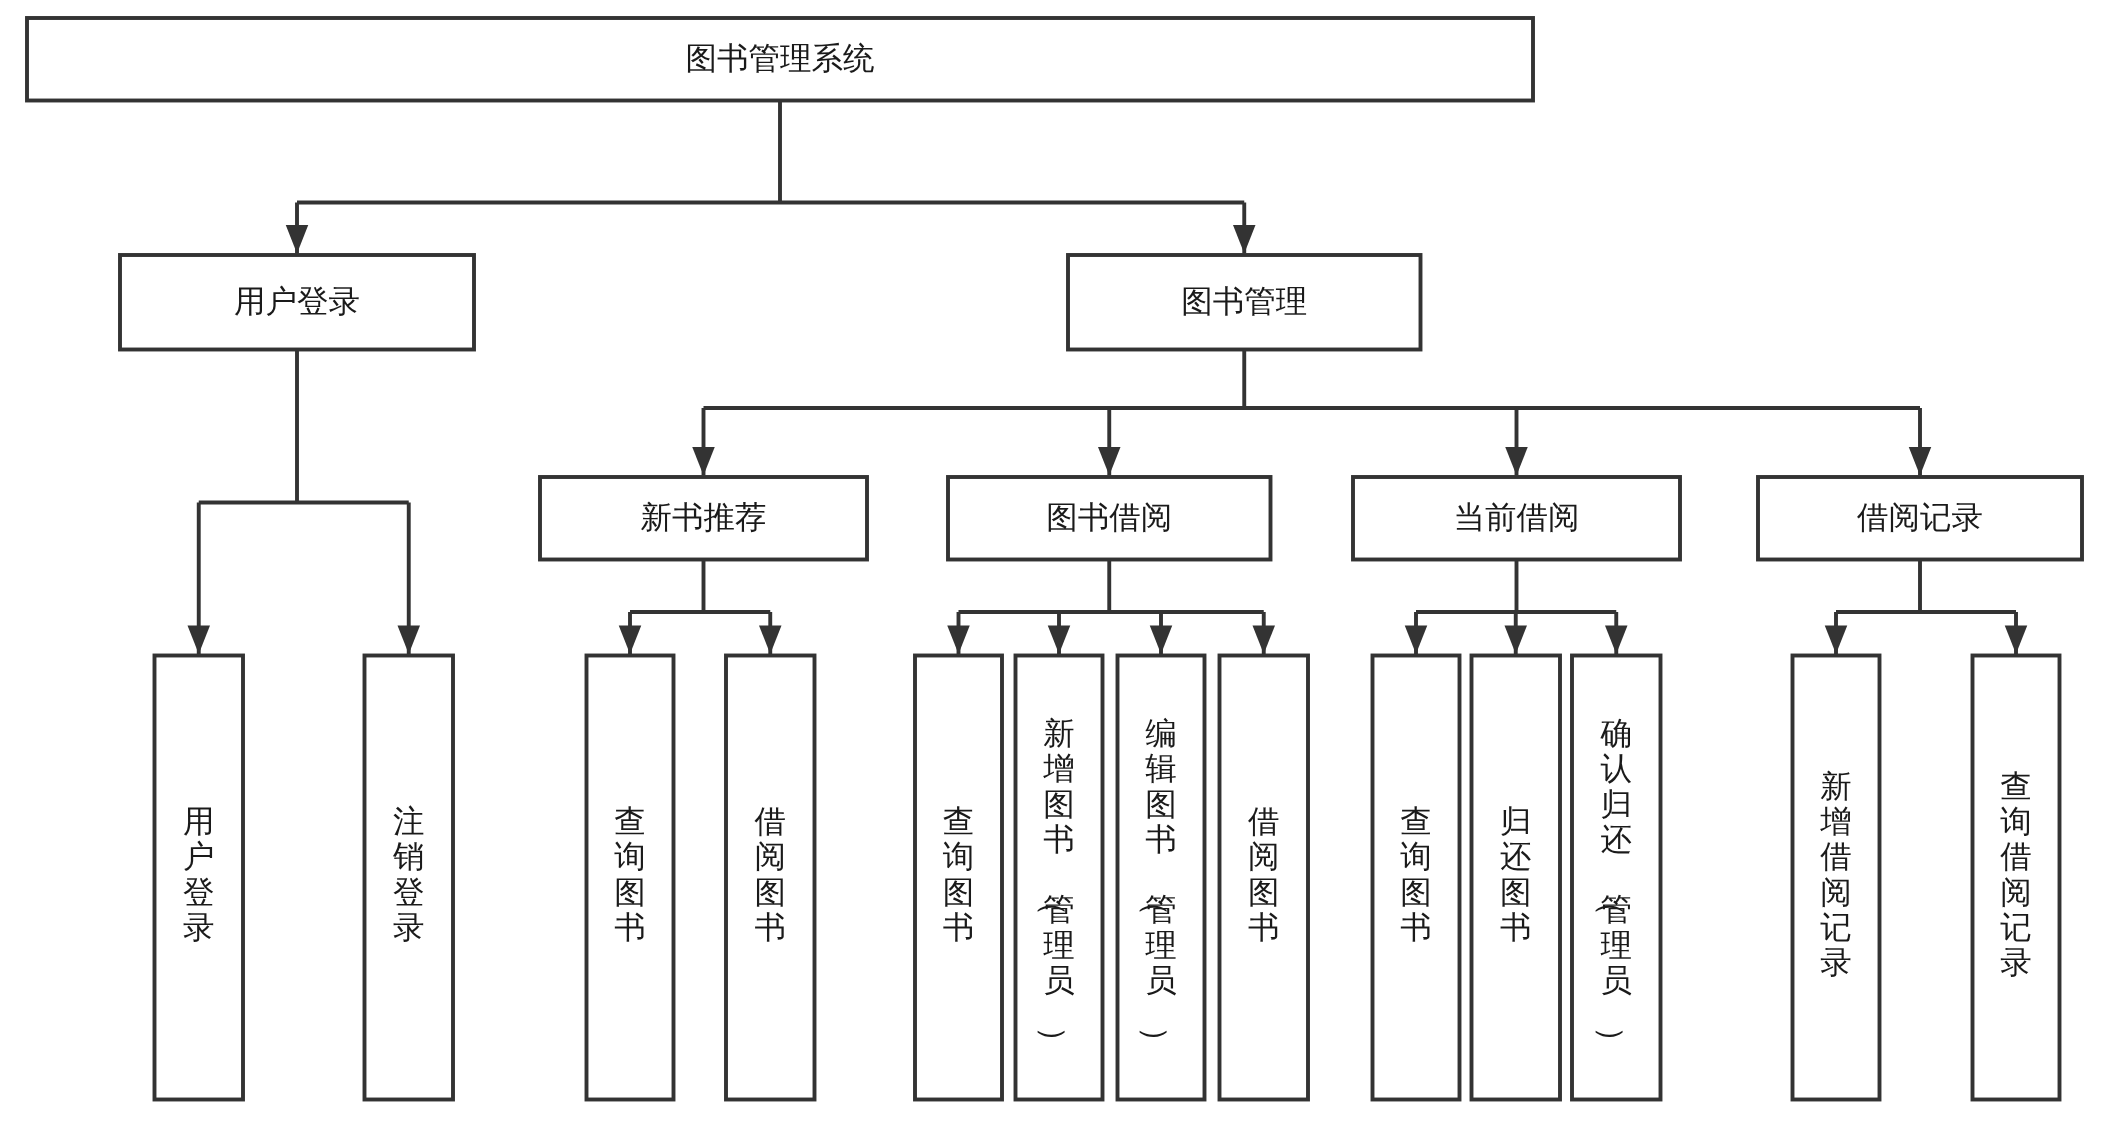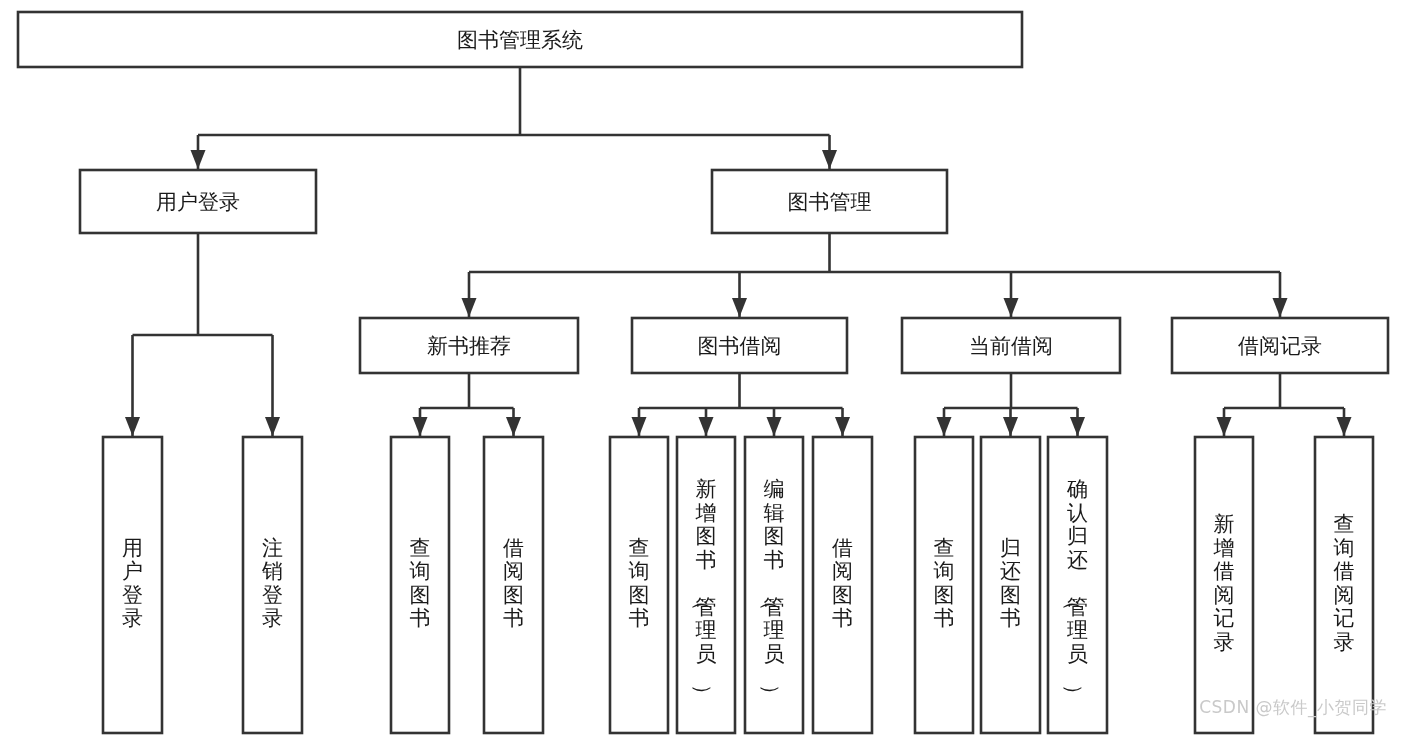--- a/index.html
+++ b/index.html
@@ -199,14 +199,13 @@
         <g>
           <rect x="1195" y="437" width="58" height="296" class="node-rect"></rect>
           <text x="1224" y="531.25" class="node-label-vertical"><tspan x="1224" dy="0">新</tspan><tspan x="1224" dy="23.5">增</tspan><tspan x="1224" dy="23.5">借</tspan><tspan x="1224" dy="23.5">阅</tspan><tspan x="1224" dy="23.5">记</tspan><tspan x="1224" dy="23.5">录</tspan></text>
         </g>
         <g>
           <rect x="1315" y="437" width="58" height="296" class="node-rect"></rect>
           <text x="1344" y="531.25" class="node-label-vertical"><tspan x="1344" dy="0">查</tspan><tspan x="1344" dy="23.5">询</tspan><tspan x="1344" dy="23.5">借</tspan><tspan x="1344" dy="23.5">阅</tspan><tspan x="1344" dy="23.5">记</tspan><tspan x="1344" dy="23.5">录</tspan></text>
         </g>
       </g>
   </svg>
-  <div class="watermark-text">CSDN @软件_小贺同学</div>
 </div>
 
 </body></html>

